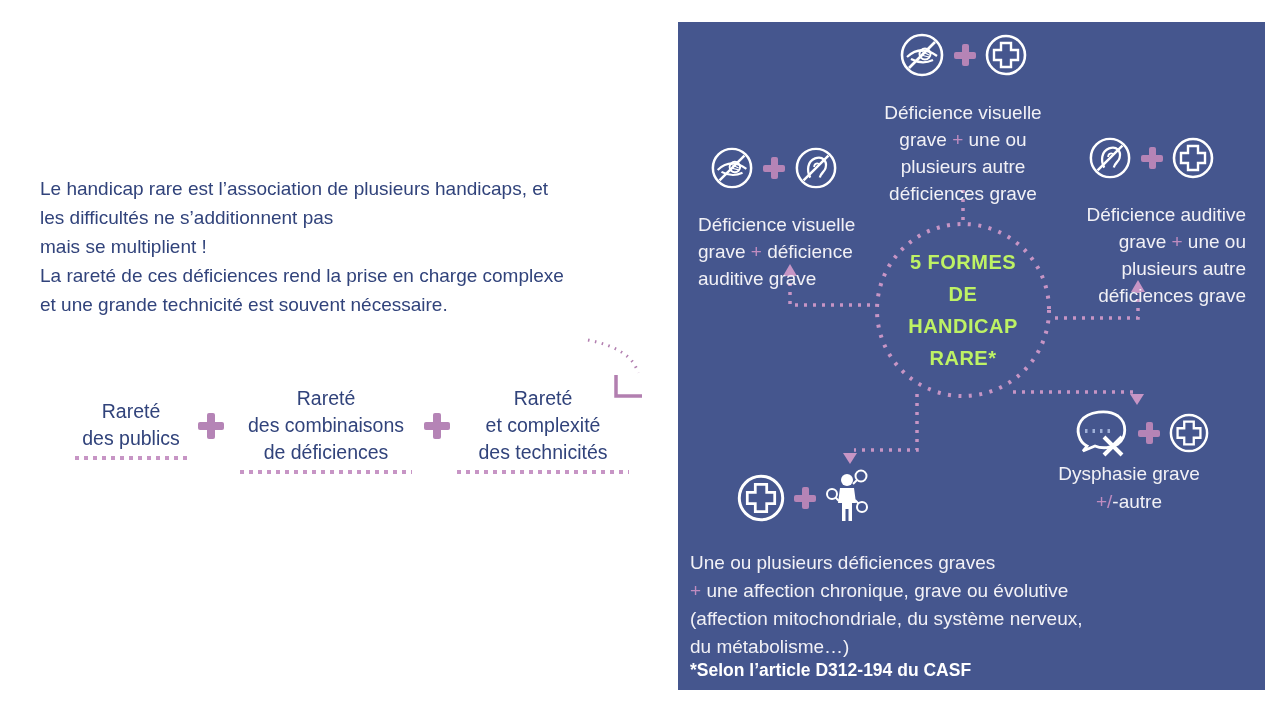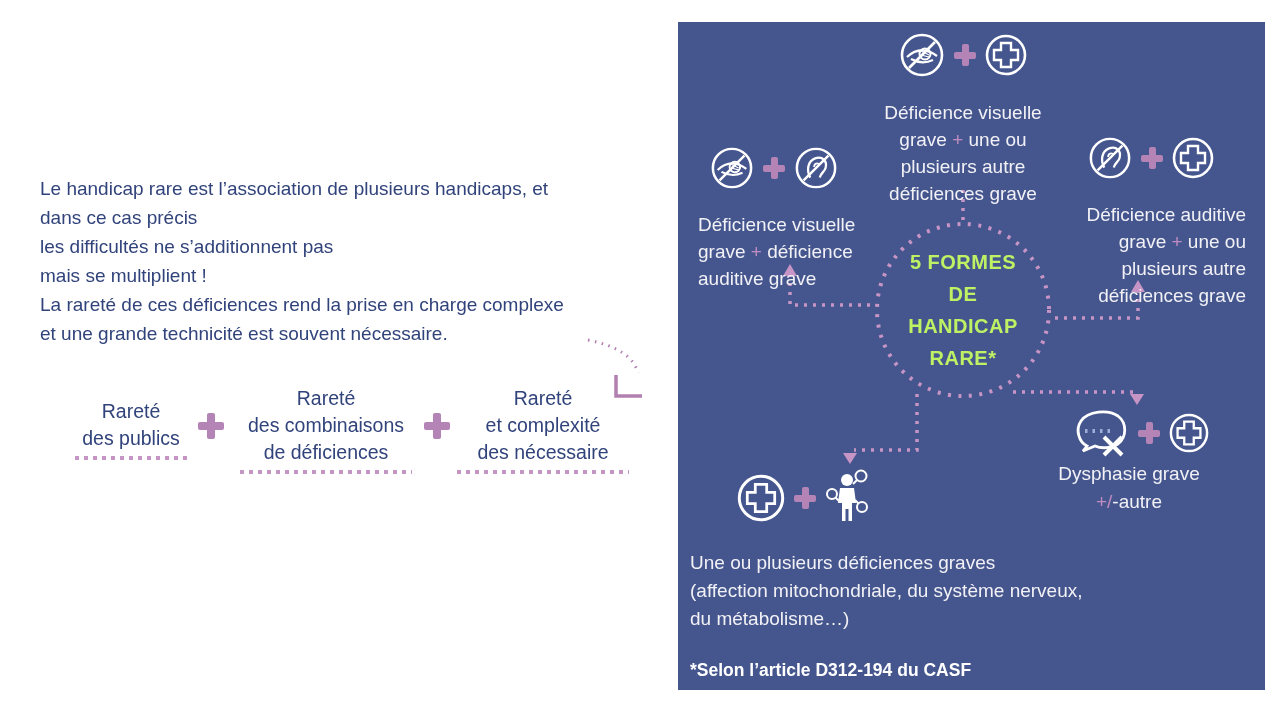--- a/index.html
+++ b/index.html
@@ -60,21 +60,20 @@
   .footnote{position:absolute;left:12px;top:638px;color:#fff;font-weight:bold;font-size:17.5px;}
   svg{display:block;}
 </style>
 </head>
 <body>
 
 <div class="canvas">
 
   <div class="intro">
       <div><span>Le handicap rare est l’association de plusieurs handicaps, et</span></div>
-      <div><span>dans ce cas précis</span></div>
       <div><span>les difficultés ne s’additionnent pas</span></div>
       <div><span>mais se multiplient !</span></div>
       <div><span>La rareté de ces déficiences rend la prise en charge complexe</span></div>
       <div><span>et une grande technicité est souvent nécessaire.</span></div>
     </div>
 
   <svg class="curve-arrow" width="75" height="72" viewBox="0 0 75 72">
     <path d="M8 7 Q 52 16 58 40" fill="none" stroke="#B27FB0" stroke-width="3" stroke-dasharray="1.5 5.5"></path>
     <path d="M36 42 L36 63 L62 63" fill="none" stroke="#B27FB0" stroke-width="3.5"></path>
   </svg>
@@ -93,21 +92,21 @@
         <div><span>des combinaisons</span></div>
         <div><span>de déficiences</span></div>
       </div>
     <div class="dotted-underline u2"></div>
   </div>
   <span class="plus-icon plus-row2"></span>
   <div class="rarity-item item-technicites">
     <div>
         <div><span>Rareté</span></div>
         <div><span>et complexité</span></div>
-        <div><span>des nécessaire</span></div>
+        <div><span>des technicités</span></div>
       </div>
     <div class="dotted-underline u3"></div>
   </div>
 
   <div class="panel">
 
     <svg class="connectors" width="587" height="668" viewBox="0 0 587 668">
       <circle cx="285" cy="288" r="86" fill="none" stroke="#C795C5" stroke-width="4" stroke-dasharray="3 7.5"></circle>
       <path d="M285 168 V 198" fill="none" stroke="#C795C5" stroke-width="3.5" stroke-dasharray="3 6"></path>
       <path d="M112 252 V 283 H 196" fill="none" stroke="#C795C5" stroke-width="3.5" stroke-dasharray="3 6"></path>
@@ -230,20 +229,21 @@
           <circle cx="36" cy="8" r="5.5" fill="none" stroke="#fff" stroke-width="2"></circle>
           <line x1="32" y1="12" x2="28" y2="16" stroke="#fff" stroke-width="2"></line>
           <circle cx="7" cy="26" r="5" fill="none" stroke="#fff" stroke-width="2"></circle>
           <line x1="10.5" y1="29.5" x2="14" y2="33" stroke="#fff" stroke-width="2"></line>
           <circle cx="37" cy="39" r="5" fill="none" stroke="#fff" stroke-width="2"></circle>
           <line x1="33.5" y1="35.5" x2="30" y2="32" stroke="#fff" stroke-width="2"></line>
         </svg>
       </div>
       <div class="btext">
           <div><span>Une ou plusieurs déficiences graves</span></div>
+          <div><span class="accent">+</span><span> une affection chronique, grave ou évolutive</span></div>
           <div><span>(affection mitochondriale, du système nerveux,</span></div>
           <div><span>du métabolisme…)</span></div>
         </div>
     </div>
 
     <div class="footnote">*Selon l’article D312-194 du CASF</div>
   </div>
 
 </div>
 

